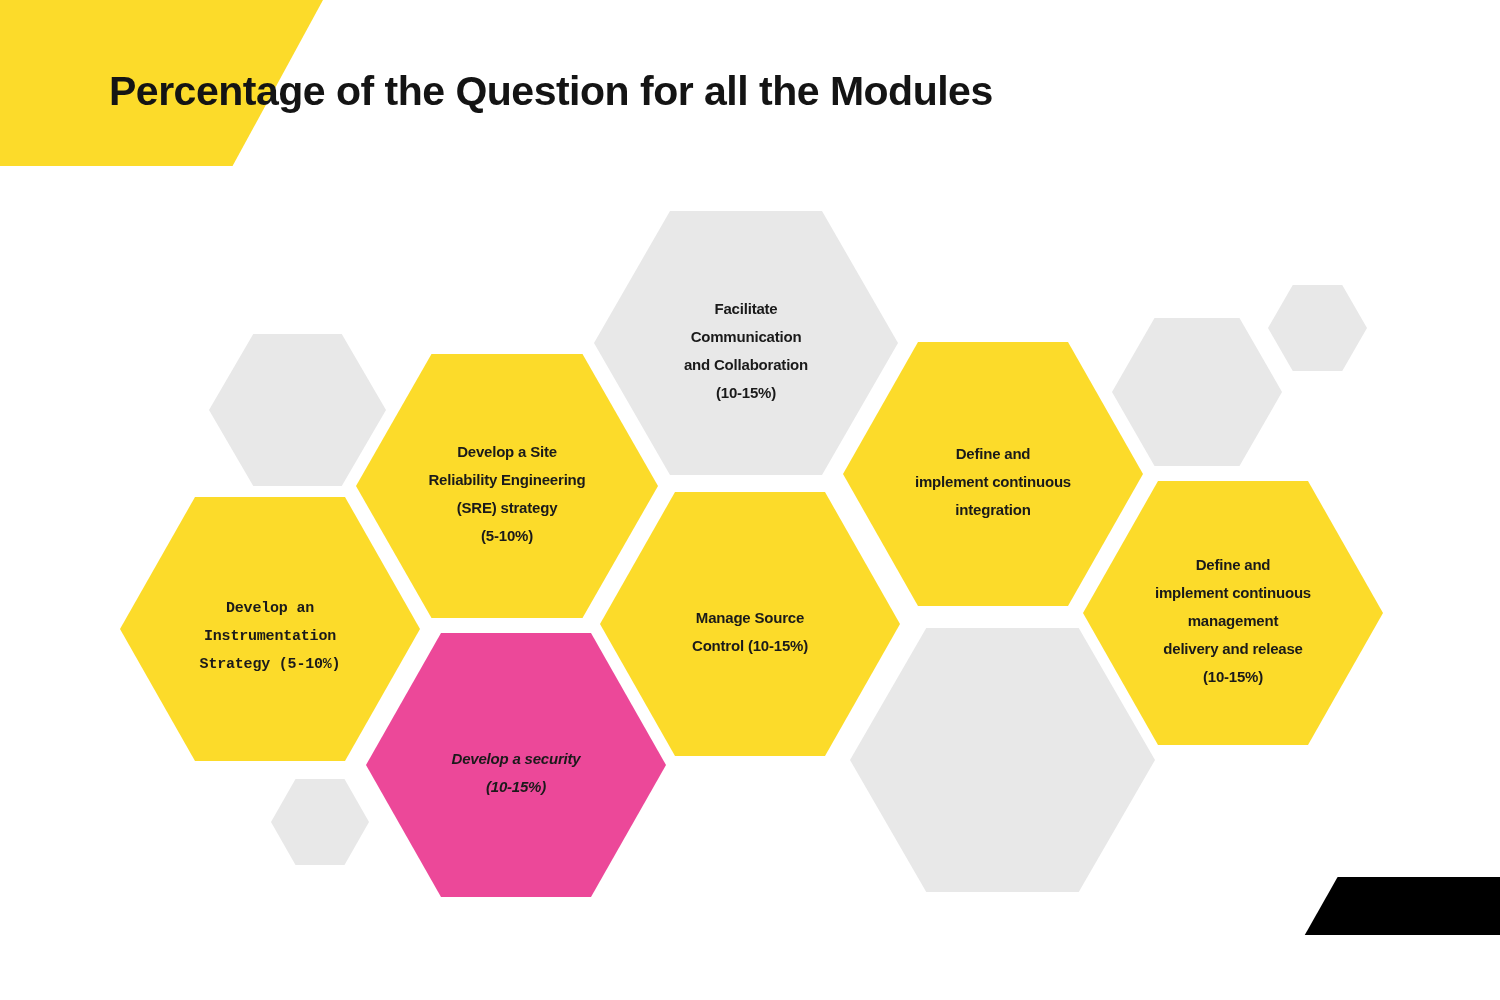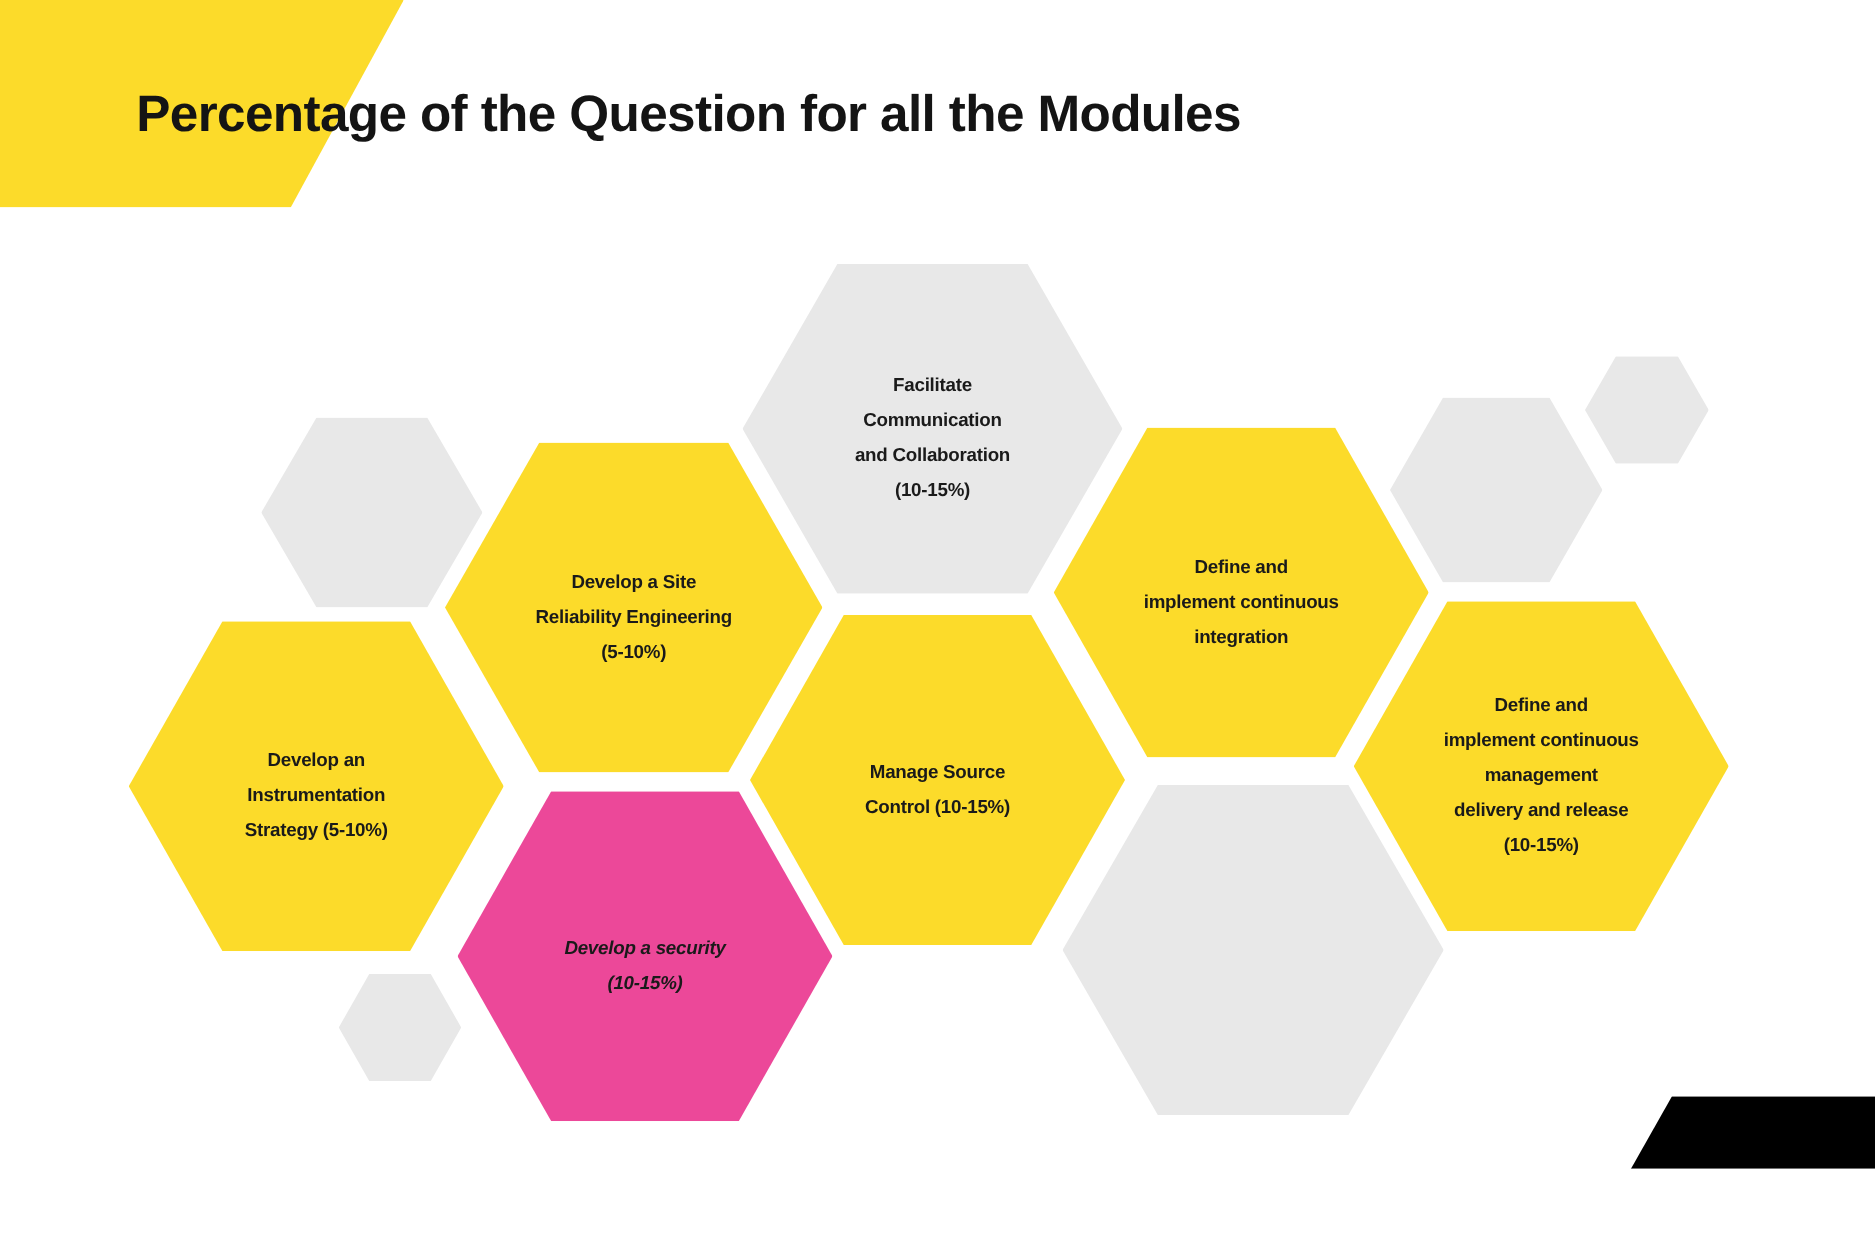--- a/index.html
+++ b/index.html
@@ -70,25 +70,26 @@
       <div>Communication</div>
       <div>and Collaboration</div>
       <div>(10-15%)</div>
     </div>
   </div>
 
   <div class="hex" style="left: 356px; top: 354px; width: 302px; height: 264px; background-color: rgb(252, 219, 42);">
     <div class="hex-label">
       <div>Develop a Site</div>
       <div>Reliability Engineering</div>
+      <div>(SRE) strategy</div>
       <div>(5-10%)</div>
     </div>
   </div>
 
-  <div class="hex" style="left: 103px; top: 497px; width: 300px; height: 264px; background-color: rgb(252, 219, 42);">
+  <div class="hex" style="left: 120px; top: 497px; width: 300px; height: 264px; background-color: rgb(252, 219, 42); font-family: Liberation Mono, monospace;">
     <div class="hex-label">
       <div>Develop an</div>
       <div>Instrumentation</div>
       <div>Strategy (5-10%)</div>
     </div>
   </div>
 
   <div class="hex" style="left: 600px; top: 492px; width: 300px; height: 264px; background-color: rgb(252, 219, 42);">
     <div class="hex-label">
       <div>Manage Source</div>

